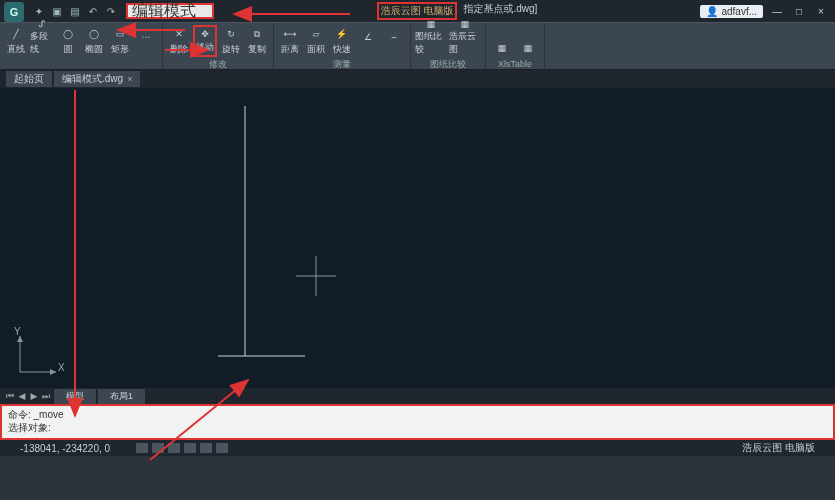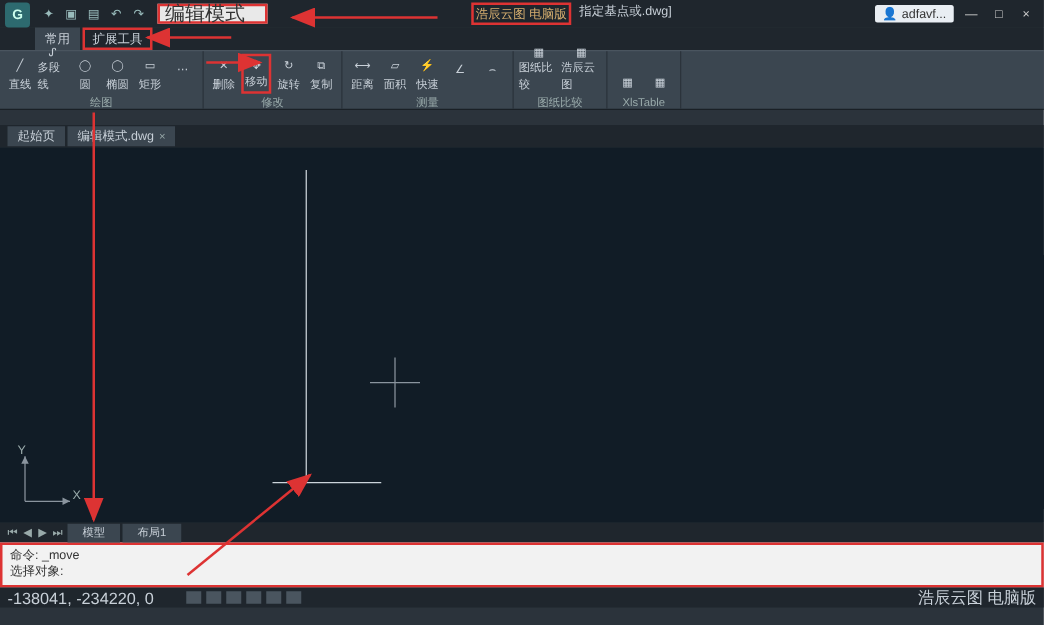--- a/index.html
+++ b/index.html
@@ -29,41 +29,41 @@
   .ribbon { height: 48px; background: #3b4650; display: flex; border-top: 1px solid #4a555f; border-bottom: 1px solid #1a2026; }
   .ribbon-group { display: flex; flex-direction: column; border-right: 1px solid #2b333b; padding: 2px 4px 0 4px; position: relative; }
   .ribbon-tools { display: flex; gap: 2px; }
   .rtool { width: 24px; height: 32px; display: flex; flex-direction: column; align-items: center; justify-content: flex-end; color: #c8d0d8; font-size: 9px; gap: 1px; cursor: pointer; padding-bottom: 1px; }
   .rtool .ico { width: 18px; height: 16px; display: flex; align-items: center; justify-content: center; }
   .rtool.wide { width: 32px; }
   .rtool.highlight { border: 2px solid #d33; }
   .ribbon-group-label { text-align: center; color: #9aa; font-size: 9px; height: 12px; line-height: 12px; margin-top: 1px; }
 
   
-  .doc-tabs { height: 18px; background: #1f262d; display: flex; align-items: center; padding-left: 6px; color: #c8d0d8; font-size: 10px; margin-top: 12px; }
+  .doc-tabs { height: 18px; background: #1f262d; display: flex; align-items: center; padding-left: 6px; color: #c8d0d8; font-size: 10px; }
   .doc-tab { background: #3b4650; padding: 1px 8px; margin-right: 2px; display: flex; align-items: center; gap: 4px; }
   .doc-tab .x { font-size: 9px; color: #9aa; }
 
   
   .draw-area { height: 300px; background: #111c26; position: relative; }
   .draw-area svg { position: absolute; top: 0; left: 0; }
   .ucs { position: absolute; left: 14px; bottom: 8px; color: #9aa; font-size: 10px; }
   .ucs svg { position: static; }
 
   
   .model-tabs { height: 16px; background: #1f262d; display: flex; align-items: center; font-size: 9px; color: #c8d0d8; padding-left: 4px; }
   .mt-nav { width: 12px; text-align: center; color: #9aa; }
   .mt-tab { background: #3b4650; padding: 1px 12px; margin-left: 2px; }
 
   
   .cmd-window { height: 36px; background: #f2f2f2; border: 2px solid #d33; color: #333; font-size: 10px; padding: 2px 6px; line-height: 13px; font-family: SimSun, monospace; overflow: hidden; }
   .cmd-window .inp { background: #fff; }
 
   
-  .status-bar { height: 16px; background: #1f262d; color: #c8d0d8; font-size: 13px; display: flex; align-items: center; padding: 0 6px; gap: 6px; }
+  .status-bar { height: 16px; background: #1f262d; color: #c8d0d8; font-size: 10px; display: flex; align-items: center; padding: 0 20px; gap: 6px; }
   .status-bar .toggles { display: flex; gap: 4px; margin-left: 20px; }
   .status-bar .toggles span { width: 12px; height: 10px; background: #4a555f; }
   .status-bar .spacer { flex: 1; }
 
   
   .arrow { position: absolute; pointer-events: none; }
 
   .logo-badge { width: 20px; height: 20px; background: #2d6a6f; border-radius: 3px; display: flex; align-items: center; justify-content: center; color: #cfe; font-size: 11px; font-weight: bold; position: absolute; left: 4px; top: 2px; }
 </style>
 </head>
@@ -94,24 +94,20 @@
         <span>adfavf...</span>
       </div>
       <div class="win-btns">
         <div class="win-btn">—</div>
         <div class="win-btn">□</div>
         <div class="win-btn">×</div>
       </div>
     </div>
   </div>
 
-  <div class="menu-tabs">
-    <div class="menu-tab active">常用</div>
-    <div class="menu-tab highlight">扩展工具</div>
-  </div>
 
   <div class="ribbon">
     <div class="ribbon-group">
       <div class="ribbon-tools">
         <div class="rtool">
             <span class="ico">╱</span>
             <span>直线</span>
           </div>
         <div class="rtool">
             <span class="ico">ᔑ</span>
@@ -127,21 +123,20 @@
           </div>
         <div class="rtool">
             <span class="ico">▭</span>
             <span>矩形</span>
           </div>
         <div class="rtool">
             <span class="ico">⋯</span>
             <span>&nbsp;</span>
           </div>
       </div>
-      <div class="ribbon-group-label">绘图</div>
     </div>
 
     <div class="ribbon-group">
       <div class="ribbon-tools">
         <div class="rtool">
             <span class="ico">✕</span>
             <span>删除</span>
           </div>
         <div class="rtool highlight">
             <span class="ico">✥</span>

